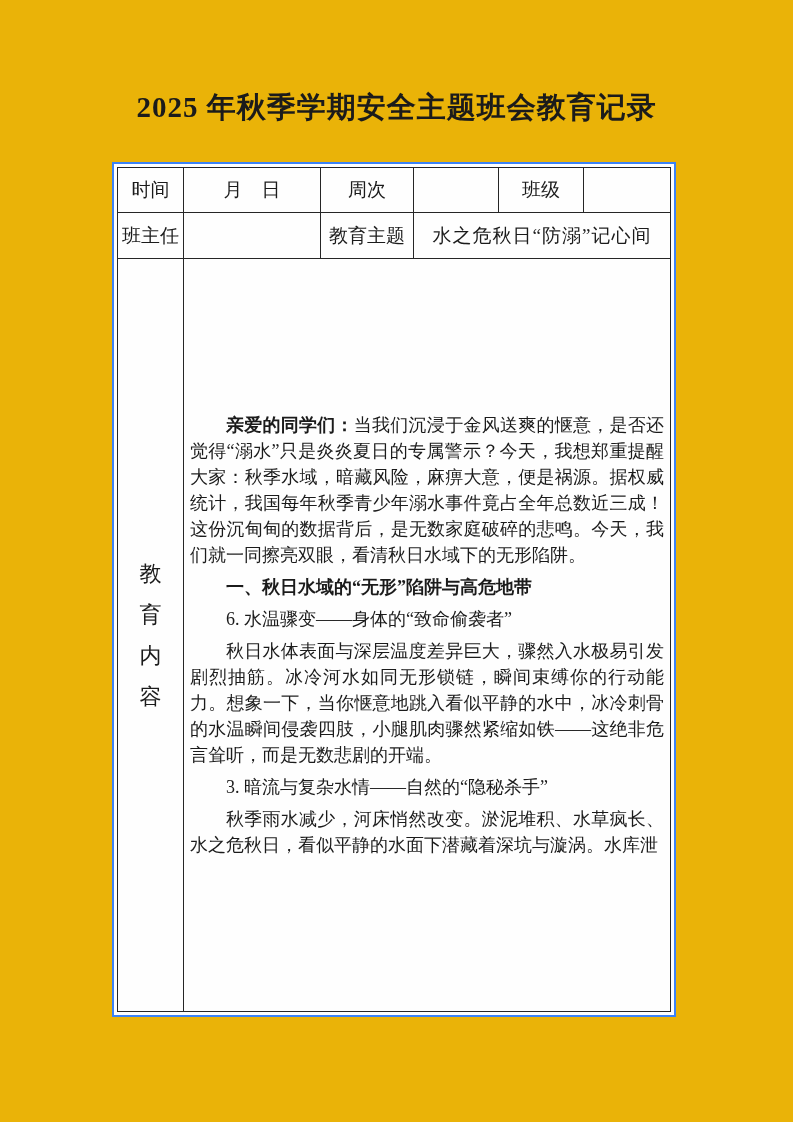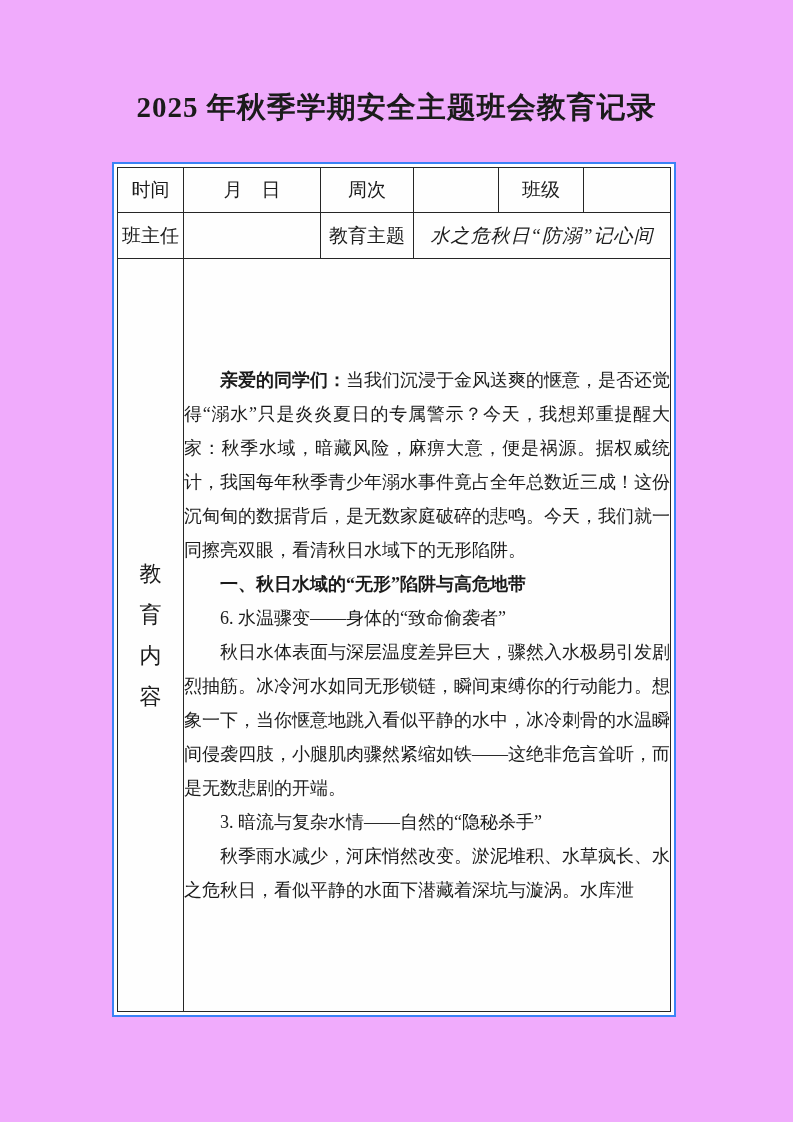--- a/index.html
+++ b/index.html
@@ -1,17 +1,17 @@
 <!DOCTYPE html>
 <html><head>
 <meta charset="utf-8">
 <style>
   html,body { margin:0; padding:0; background:#ffffff; }
   .page {
-    position:relative; width:793px; height:1122px; background:#f0abfc;
+    position:relative; width:793px; height:1122px; background:#eab308;
     font-family:"Liberation Serif", serif; color:#1b1b1b; overflow:hidden;
   }
   .doc-title {
     position:absolute; top:88px; left:0; width:793px; margin:0;
     text-align:center; font-size:29px; font-weight:bold; letter-spacing:1px;
   }
   .table-wrap {
     position:absolute; left:112px; top:162px;
     border:2px solid #3b82f6; padding:3px; background:#fefefe;
   }
@@ -24,26 +24,26 @@
   tr.r1 td { height:44px; }
   tr.r2 td { height:45px; }
   td.content-label-cell { height:752px; }
   .vlabel { display:flex; flex-direction:column; align-items:center; justify-content:center; gap:17px; }
   .vlabel .vchar { font-size:22px; line-height:24px; }
   td.content-cell {
     vertical-align:top; text-align:left;
     padding:100px 12px 0 10px; overflow:hidden; height:652px;
   }
   .para {
-    margin:0; font-size:18px; line-height:34px;
+    margin:6px; font-size:18px; line-height:26px;
     text-align:justify; text-indent:2em; word-break:break-all;
   }
   .para.bold { font-weight:bold; }
   .lead-bold { font-weight:bold; }
-  .theme-value { letter-spacing:1px;font-style:italic; }
+  .theme-value { letter-spacing:1px; }
 </style>
 </head>
 <body>
 
 <div class="page">
 
   <h1 class="doc-title">2025 年秋季学期安全主题班会教育记录</h1>
 
   <div class="table-wrap">
     <table class="form">

